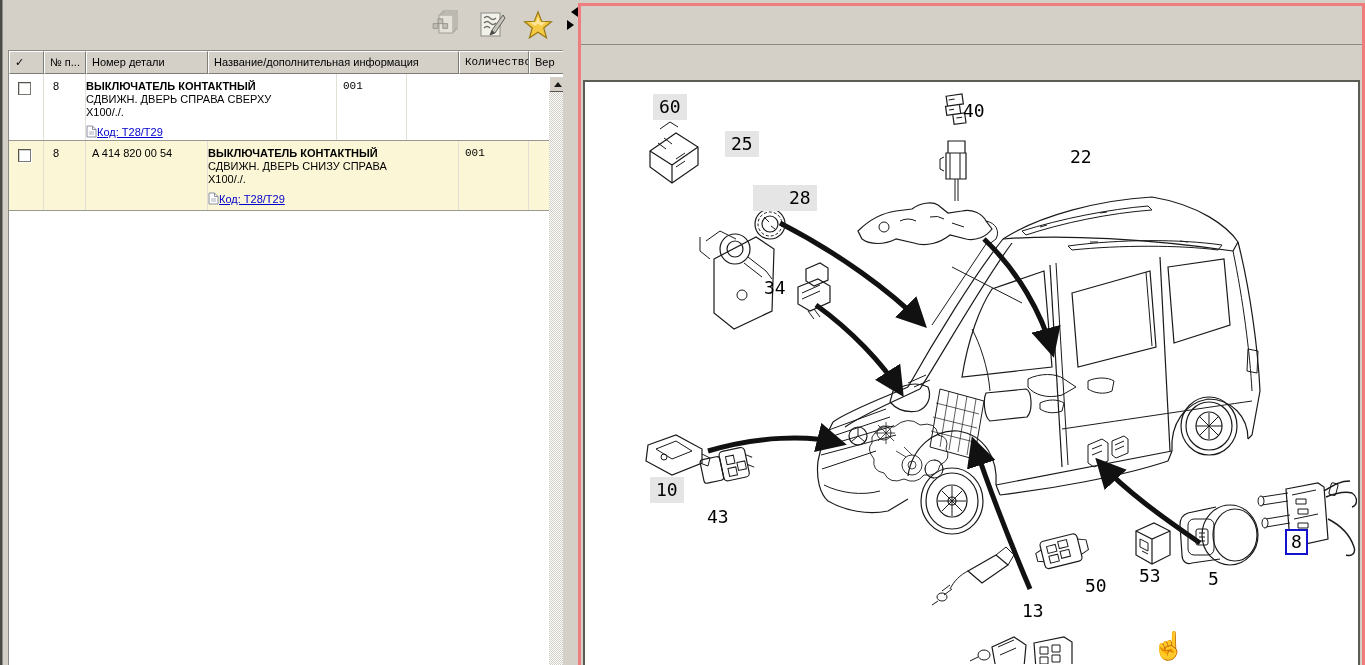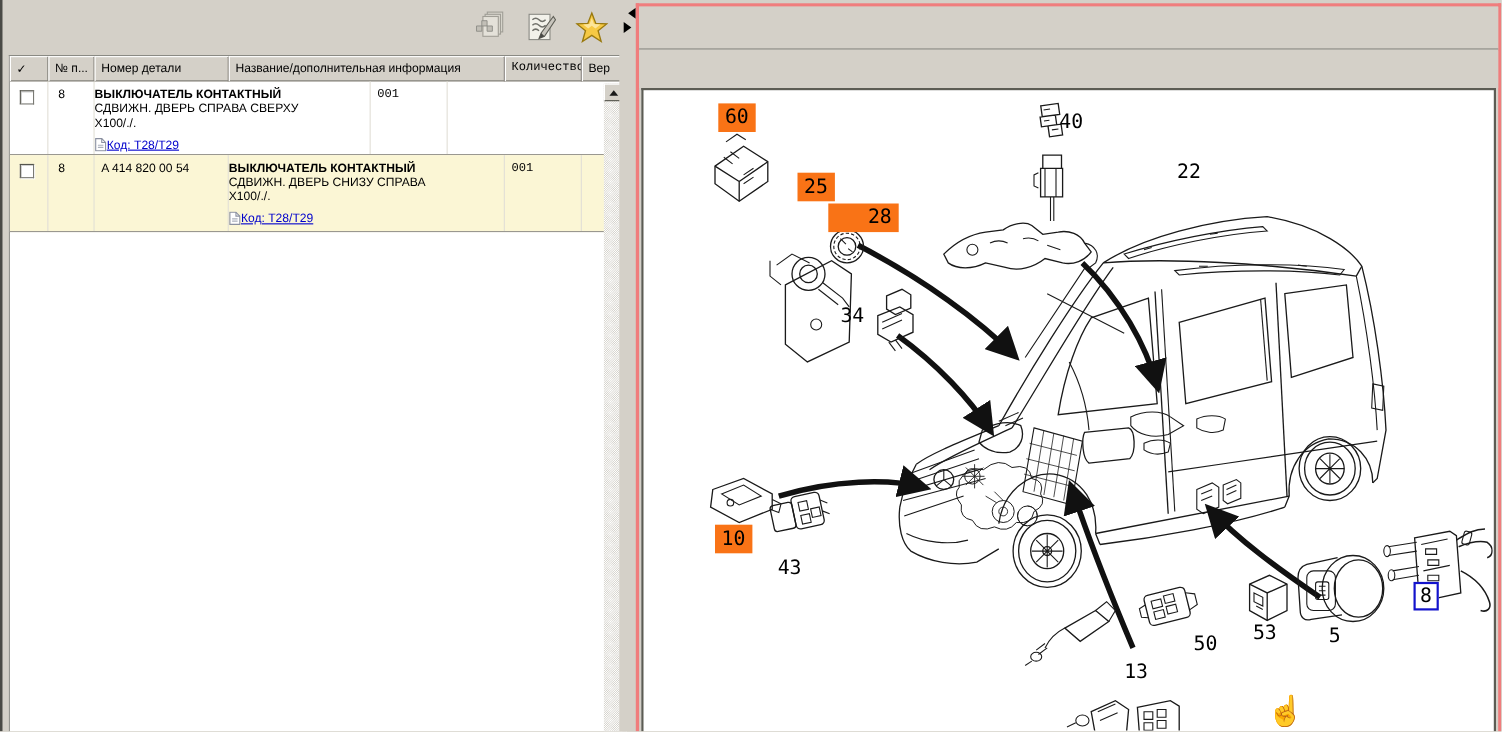--- a/index.html
+++ b/index.html
@@ -51,21 +51,21 @@
   
   .rightPanel{position:absolute;left:578px;top:3px;width:787px;height:662px;
       border:3px solid #f07d7d;border-bottom:none;background:#d4d0c8;}
   .dpHeader1{position:absolute;left:0;top:0;right:0;height:39px;background:#d4d0c8;border-bottom:1px solid #8a8a84;}
   .dpHeader2{position:absolute;left:0;top:40px;right:0;height:34px;background:#d4d0c8;}
   .viewport{position:absolute;left:2px;right:2px;top:74px;bottom:0;background:#fff;
       border:2px solid #5c5c54;border-bottom:none;overflow:hidden;}
   .viewport svg{position:absolute;left:0;top:0;}
   .callout{position:absolute;font-family:"DejaVu Sans Mono",monospace;font-size:18px;line-height:1;
       color:#000;cursor:pointer;}
-  .callout.gray{background:#f97316;padding:4px 6px;}
+  .callout.gray{background:#e5e5e5;padding:4px 6px;}
   .callout.blue{background:#fff;border:2px solid #1313cc;padding:2px 4px;}
   .hand{position:absolute;font-size:27px;color:#111;}
 </style>
 </head>
 <body>
 
 <div class="app">
   <div class="frame-left"></div>
 
   <div class="toolbar">
@@ -365,21 +365,21 @@
             <path d="M 978,658 l -8,4" stroke-width="1"></path>
           </g>
           <g>
             <path d="M 1034,644 L 1064,638 L 1072,643 L 1072,668 L 1036,670 Z"></path>
             <path d="M 1040,648 h 8 v 7 h -8 z M 1052,646 h 8 v 7 h -8 z M 1040,658 h 8 v 7 h -8 z M 1052,656 h 8 v 7 h -8 z" stroke-width="1"></path>
           </g>
         </g>
       </svg>
 
       <div class="callout gray" style="left:68px;top:12px;">60</div>
-      <div class="callout gray" style="left:140px;top:49px;margin-top:26px;">25</div>
+      <div class="callout gray" style="left:140px;top:49px;">25</div>
       <div class="callout gray" style="left:168px;top:103px;padding-left:36px;">28</div>
       <div class="callout" style="left:378px;top:20px;">40</div>
       <div class="callout" style="left:485px;top:66px;">22</div>
       <div class="callout" style="left:179px;top:197px;">34</div>
       <div class="callout gray" style="left:65px;top:395px;">10</div>
       <div class="callout" style="left:122px;top:426px;">43</div>
       <div class="callout" style="left:437px;top:520px;">13</div>
       <div class="callout" style="left:483px;top:495px;margin-left:17px;">50</div>
       <div class="callout" style="left:554px;top:485px;">53</div>
       <div class="callout" style="left:623px;top:488px;">5</div>

